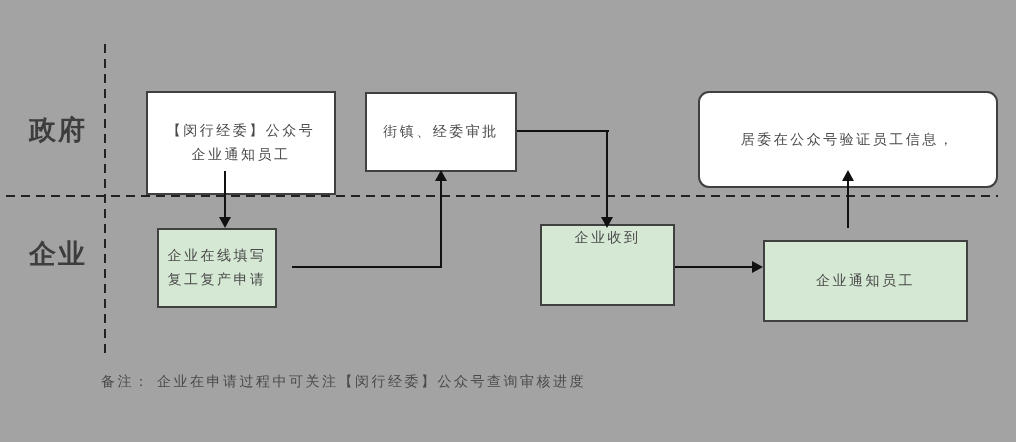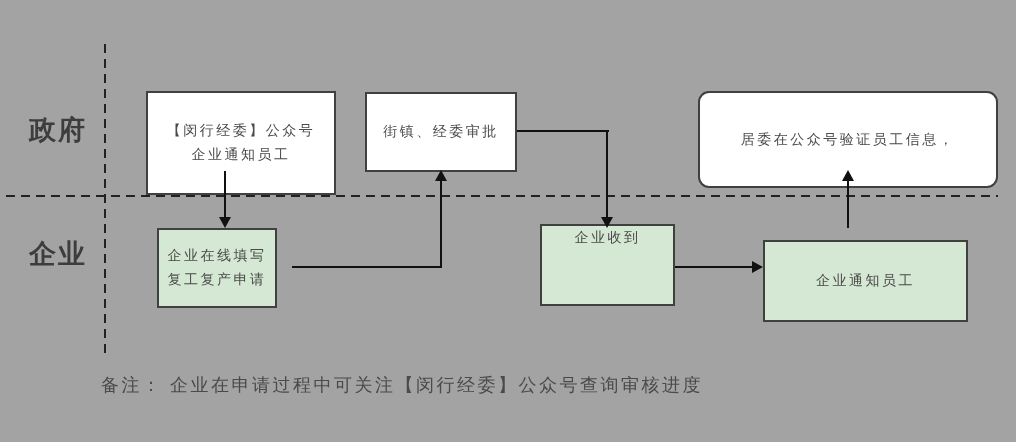--- a/index.html
+++ b/index.html
@@ -87,21 +87,21 @@
   .e1-head { left: 219px; top: 217px; }
   .e2-head { left: 435px; top: 170px; }
   .e3-head { left: 601px; top: 217px; }
   .e4-head { left: 752px; top: 261px; }
   .e5-head { left: 842px; top: 170px; }
 
   
   .note {
     position: absolute;
     left: 101px; top: 373px;
-    font-size: 18px;
+    font-size: 14px;
     letter-spacing: 2.5px;
     color: #4a4a4a;
     white-space: nowrap;
   }
 </style>
 </head>
 <body>
 
 <div class="canvas">
 

